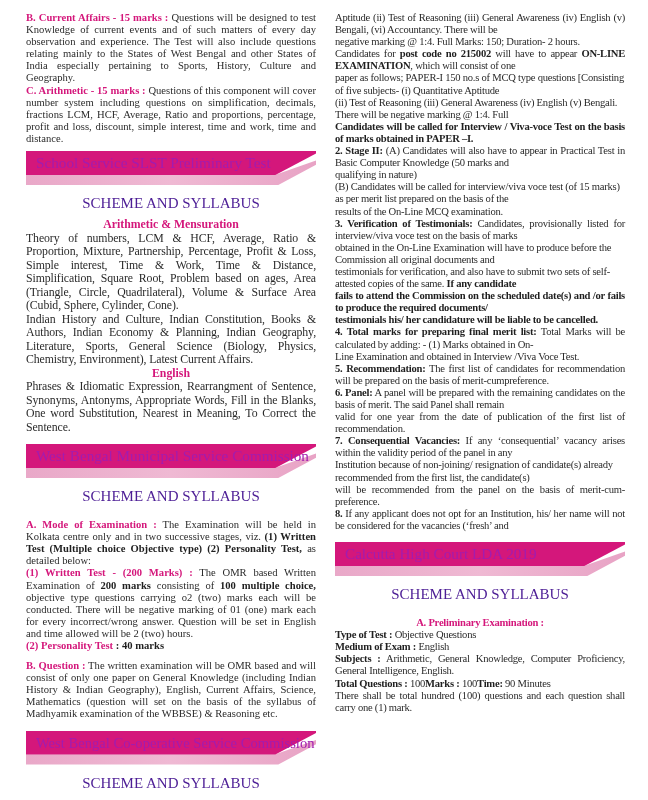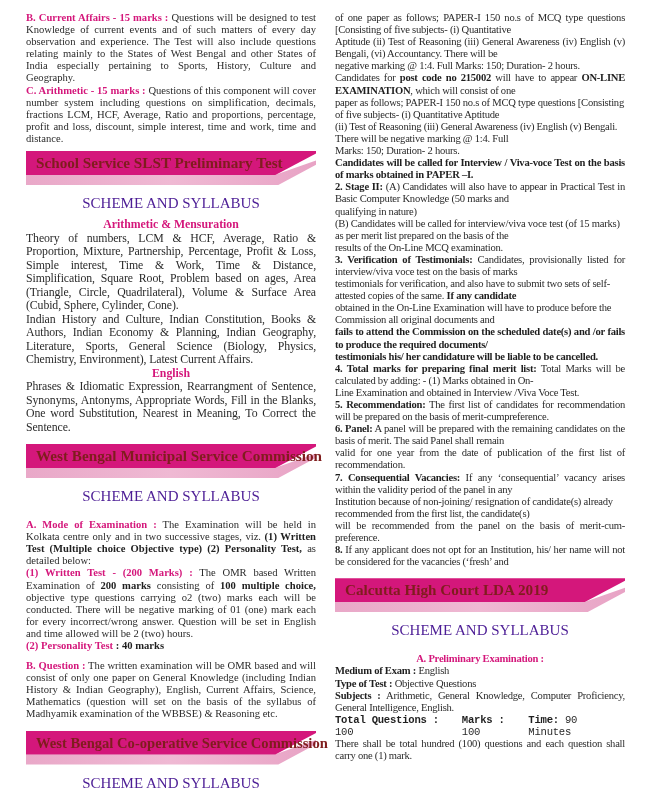--- a/index.html
+++ b/index.html
@@ -26,36 +26,36 @@
       background: #d4177b;
       clip-path: polygon(0 0, 100% 0, 100% 10%, 86% 100%, 0 100%);
     }
     .banner .shadow {
       position: absolute; left: 0; top: 0; height: 34px; width: 100%;
       background: linear-gradient(90deg, #e9a8c8, #efb9d3, #e8a3c5);
       clip-path: polygon(0 70%, 86% 70%, 100% 28%, 100% 40%, 87% 100%, 0 100%);
     }
     .banner .title {
       position: absolute; left: 10px; top: 3px;
-      color: #7f1d1d; font-weight: bold; font-size: 15.2px; line-height: 18px;
+      color: #a21caf; font-weight: normal; font-size: 15.2px; line-height: 18px;
       white-space: nowrap;
     }
     .scheme {
       text-align: center; font-weight: normal; font-size: 15px; line-height: 18px;
       color: #4c1d95; margin: 8px 0 6px 0;
     }
     .sub { font-size: 11.8px; line-height: 13.5px; }
     .sans-ish { letter-spacing: -0.1px; }
     .tight { letter-spacing: -0.25px; }
     .gap { height: 8px; }
     .page-num {
       position: absolute; left: 313px; top: 800px;
       font-size: 10px; color: #333;
     }
-    .row3 { display: flex; justify-content: center; font-family: Liberation Mono, monospace; }
+    .row3 { display: flex; justify-content: flex-start; }
   </style>
 </head>
 <body>
 
 <div class="col col-left" style="top:12px;">
   <p class="j"><span class="pk">B. Current Affairs - 15 marks :</span><span> Questions will be designed to test Knowledge of current events and of such matters of every day observation and experience. The Test will also include questions relating mainly to the States of West Bengal and other States of India especially pertaining to Sports, History, Culture and Geography.</span></p>
   <p class="j"><span class="pk">C. Arithmetic - 15 marks :</span><span> Questions of this component will cover number system including questions on simplification, decimals, fractions LCM, HCF, Average, Ratio and proportions, percentage, profit and loss, discount, simple interest, time and work, time and distance.</span></p>
 
   <div class="banner" style="margin-top:6px;">
     <div class="shadow"></div>
@@ -87,57 +87,55 @@
   <div class="banner" style="margin-top:10px;">
     <div class="shadow"></div>
     <div class="bar"></div>
     <div class="title" style="font-size:14.6px;">West Bengal Co-operative Service Commission</div>
   </div>
   <div class="scheme">SCHEME AND SYLLABUS</div>
 
 </div>
 
 <div class="col col-right tight" style="top:12px;">
-  <p class="j">of one paper as follows; PAPER-I 150 no.s of MCQ type questions [Consisting of five subjects- (i) Quantitative</p>
   <p class="j">Aptitude (ii) Test of Reasoning (iii) General Awareness (iv) English (v) Bengali, (vi) Accountancy. There will be</p>
   <p>negative marking @ 1:4. Full Marks: 150; Duration- 2 hours.</p>
   <p class="j"><span>Candidates for </span><b>post code no 215002</b><span> will have to appear </span><b>ON-LINE EXAMINATION</b><span>, which will consist of one</span></p>
   <p>paper as follows; PAPER-I 150 no.s of MCQ type questions [Consisting of five subjects- (i) Quantitative Aptitude</p>
   <p>(ii) Test of Reasoning (iii) General Awareness (iv) English (v) Bengali. There will be negative marking @ 1:4. Full</p>
-  <p>Marks: 150; Duration- 2 hours.</p>
   <p class="j"><b>Candidates will be called for Interview / Viva-voce Test on the basis of marks obtained in PAPER –I.</b></p>
   <p class="j"><b>2. Stage II:</b><span> (A) Candidates will also have to appear in Practical Test in Basic Computer Knowledge (50 marks and</span></p>
   <p>qualifying in nature)</p>
   <p>(B) Candidates will be called for interview/viva voce test (of 15 marks) as per merit list prepared on the basis of the</p>
   <p>results of the On-Line MCQ examination.</p>
   <p class="j"><b>3. Verification of Testimonials:</b><span> Candidates, provisionally listed for interview/viva voce test on the basis of marks</span></p>
+  <p>obtained in the On-Line Examination will have to produce before the Commission all original documents and</p>
   <p><span>testimonials for verification, and also have to submit two sets of self-attested copies of the same. </span><b>If any candidate</b></p>
-  <p>obtained in the On-Line Examination will have to produce before the Commission all original documents and</p>
   <p class="j"><b>fails to attend the Commission on the scheduled date(s) and /or fails to produce the required documents/</b></p>
   <p><b>testimonials his/ her candidature will be liable to be cancelled.</b></p>
   <p class="j"><b>4. Total marks for preparing final merit list:</b><span> Total Marks will be calculated by adding: - (1) Marks obtained in On-</span></p>
   <p>Line Examination and obtained in Interview /Viva Voce Test.</p>
   <p class="j"><b>5. Recommendation:</b><span> The first list of candidates for recommendation will be prepared on the basis of merit-cumpreference.</span></p>
   <p class="j"><b>6. Panel:</b><span> A panel will be prepared with the remaining candidates on the basis of merit. The said Panel shall remain</span></p>
   <p class="j">valid for one year from the date of publication of the first list of recommendation.</p>
   <p class="j"><b>7. Consequential Vacancies:</b><span> If any ‘consequential’ vacancy arises within the validity period of the panel in any</span></p>
   <p>Institution because of non-joining/ resignation of candidate(s) already recommended from the first list, the candidate(s)</p>
   <p class="j">will be recommended from the panel on the basis of merit-cum-preference.</p>
   <p class="j"><b>8.</b><span> If any applicant does not opt for an Institution, his/ her name will not be considered for the vacancies (‘fresh’ and</span></p>
 
   <div class="banner" style="margin-top:10px; letter-spacing:0;">
     <div class="shadow"></div>
     <div class="bar"></div>
     <div class="title">Calcutta High Court LDA 2019</div>
   </div>
   <div class="scheme" style="letter-spacing:0;">SCHEME AND SYLLABUS</div>
   <div class="gap"></div>
   <p class="pk">A. Preliminary Examination :</p>
+  <p><b>Type of Test :</b><span> Objective Questions</span></p>
   <p><b>Medium of Exam :</b><span> English</span></p>
-  <p><b>Type of Test :</b><span> Objective Questions</span></p>
   <p class="j"><b>Subjects :</b><span> Arithmetic, General Knowledge, Computer Proficiency, General Intelligence, English.</span></p>
   <div class="row3">
     <span><b>Total Questions :</b><span> 100</span></span>
     <span><b>Marks :</b><span> 100</span></span>
     <span><b>Time:</b><span> 90 Minutes</span></span>
   </div>
   <p class="j">There shall be total hundred (100) questions and each question shall carry one (1) mark.</p>
 </div>
 
 <div class="page-num">[vii]</div>

